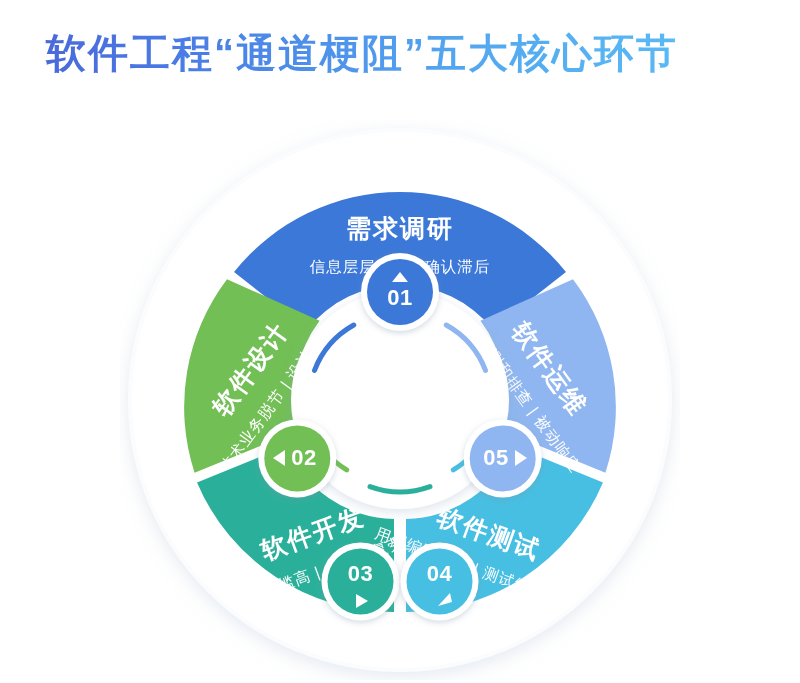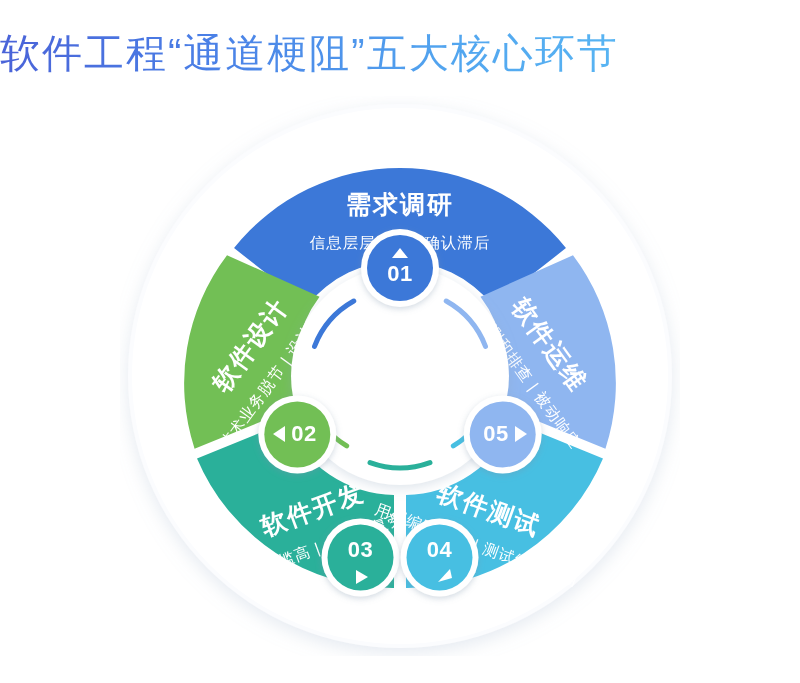--- a/index.html
+++ b/index.html
@@ -6,35 +6,35 @@
   body{
     width:800px;height:683px;
     background:#ffffff;
     font-family:"Liberation Sans","DejaVu Sans",sans-serif;
     overflow:hidden;
     position:relative;
   }
   .page-title{
     position:absolute;
     top:26px;left:0;width:724px;
-    text-align:left;
+    text-align:center;
     font-size:40px;
-    font-weight:normal;
+    font-weight:bold;
     letter-spacing:2px;
     background-image:linear-gradient(90deg,#4a63d8 0%,#4a7fe6 28%,#52a5ef 62%,#5bbef5 100%);
     -webkit-background-clip:text;
     background-clip:text;
     color:transparent;
     -webkit-text-fill-color:transparent;
     white-space:nowrap;
     user-select:none;
   }
   .wheel-wrap{
     position:absolute;
-    left:120px;top:96px;
+    left:120px;top:120px;
     width:560px;height:560px;
   }
   .wheel-wrap svg{display:block;width:560px;height:560px;}
   .seg-text{
     fill:#ffffff;
     font-family:"Liberation Sans","DejaVu Sans",sans-serif;
     dominant-baseline:middle;
     text-anchor:middle;
     user-select:none;
   }

